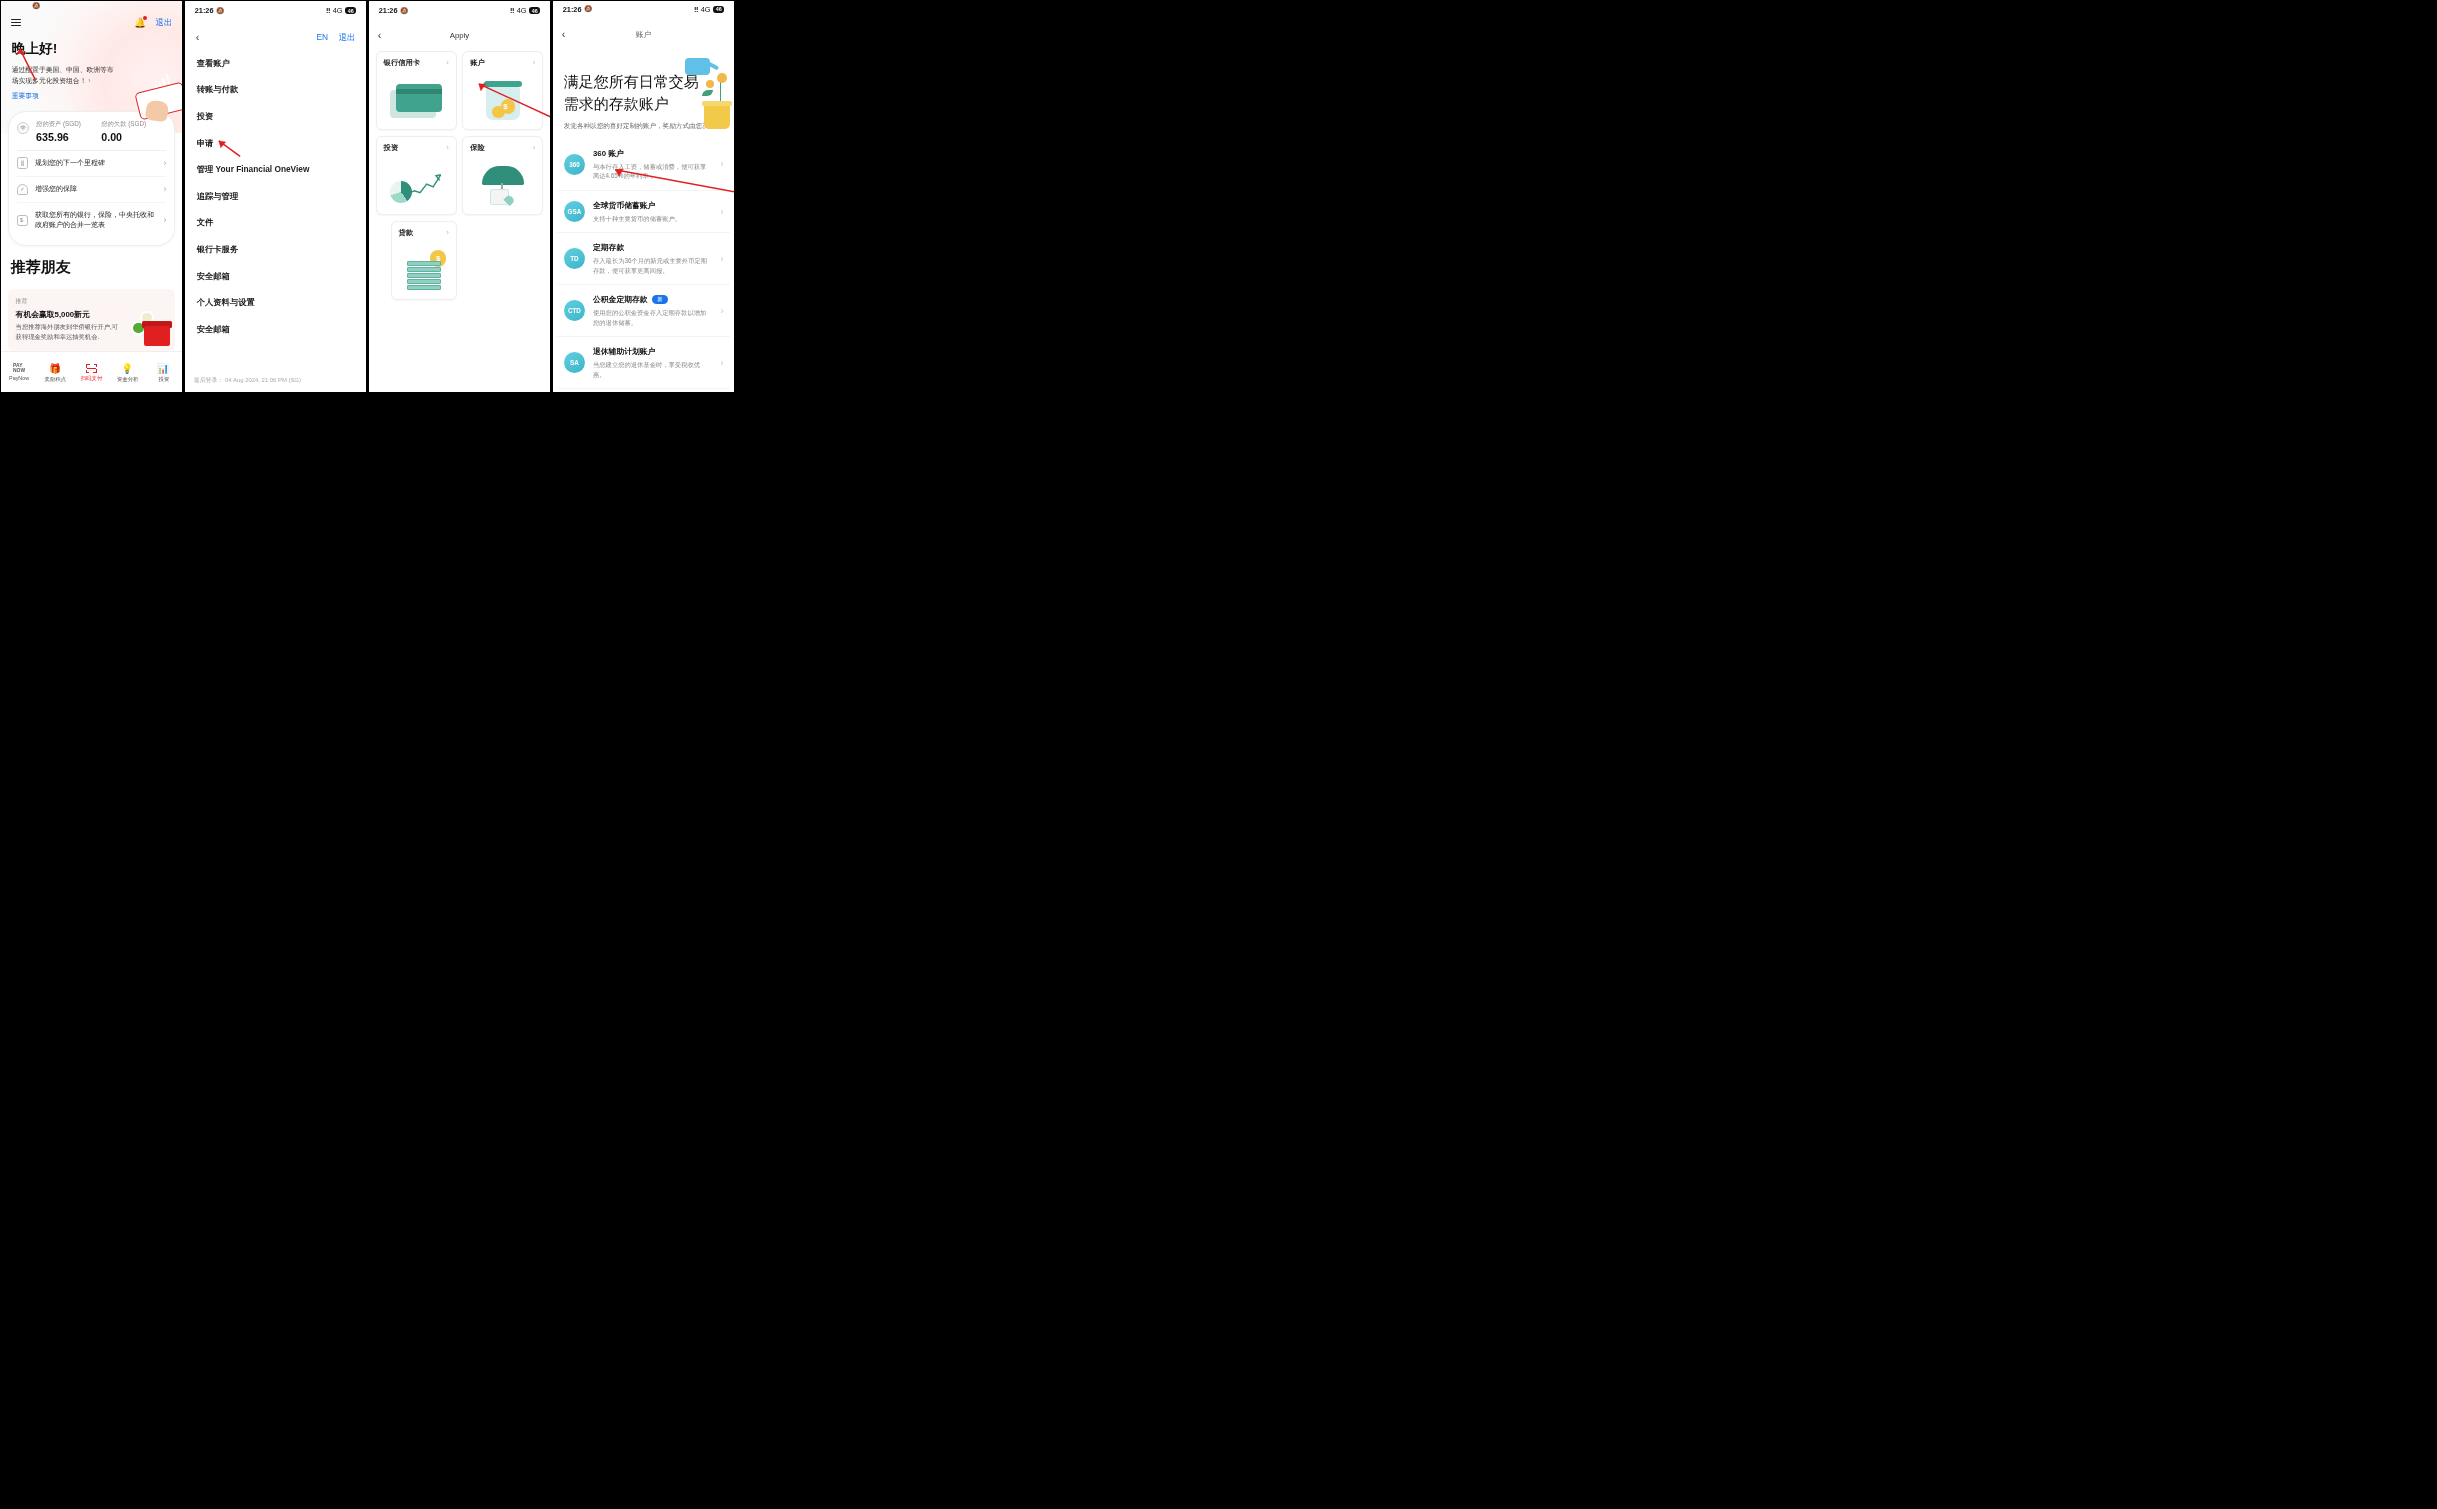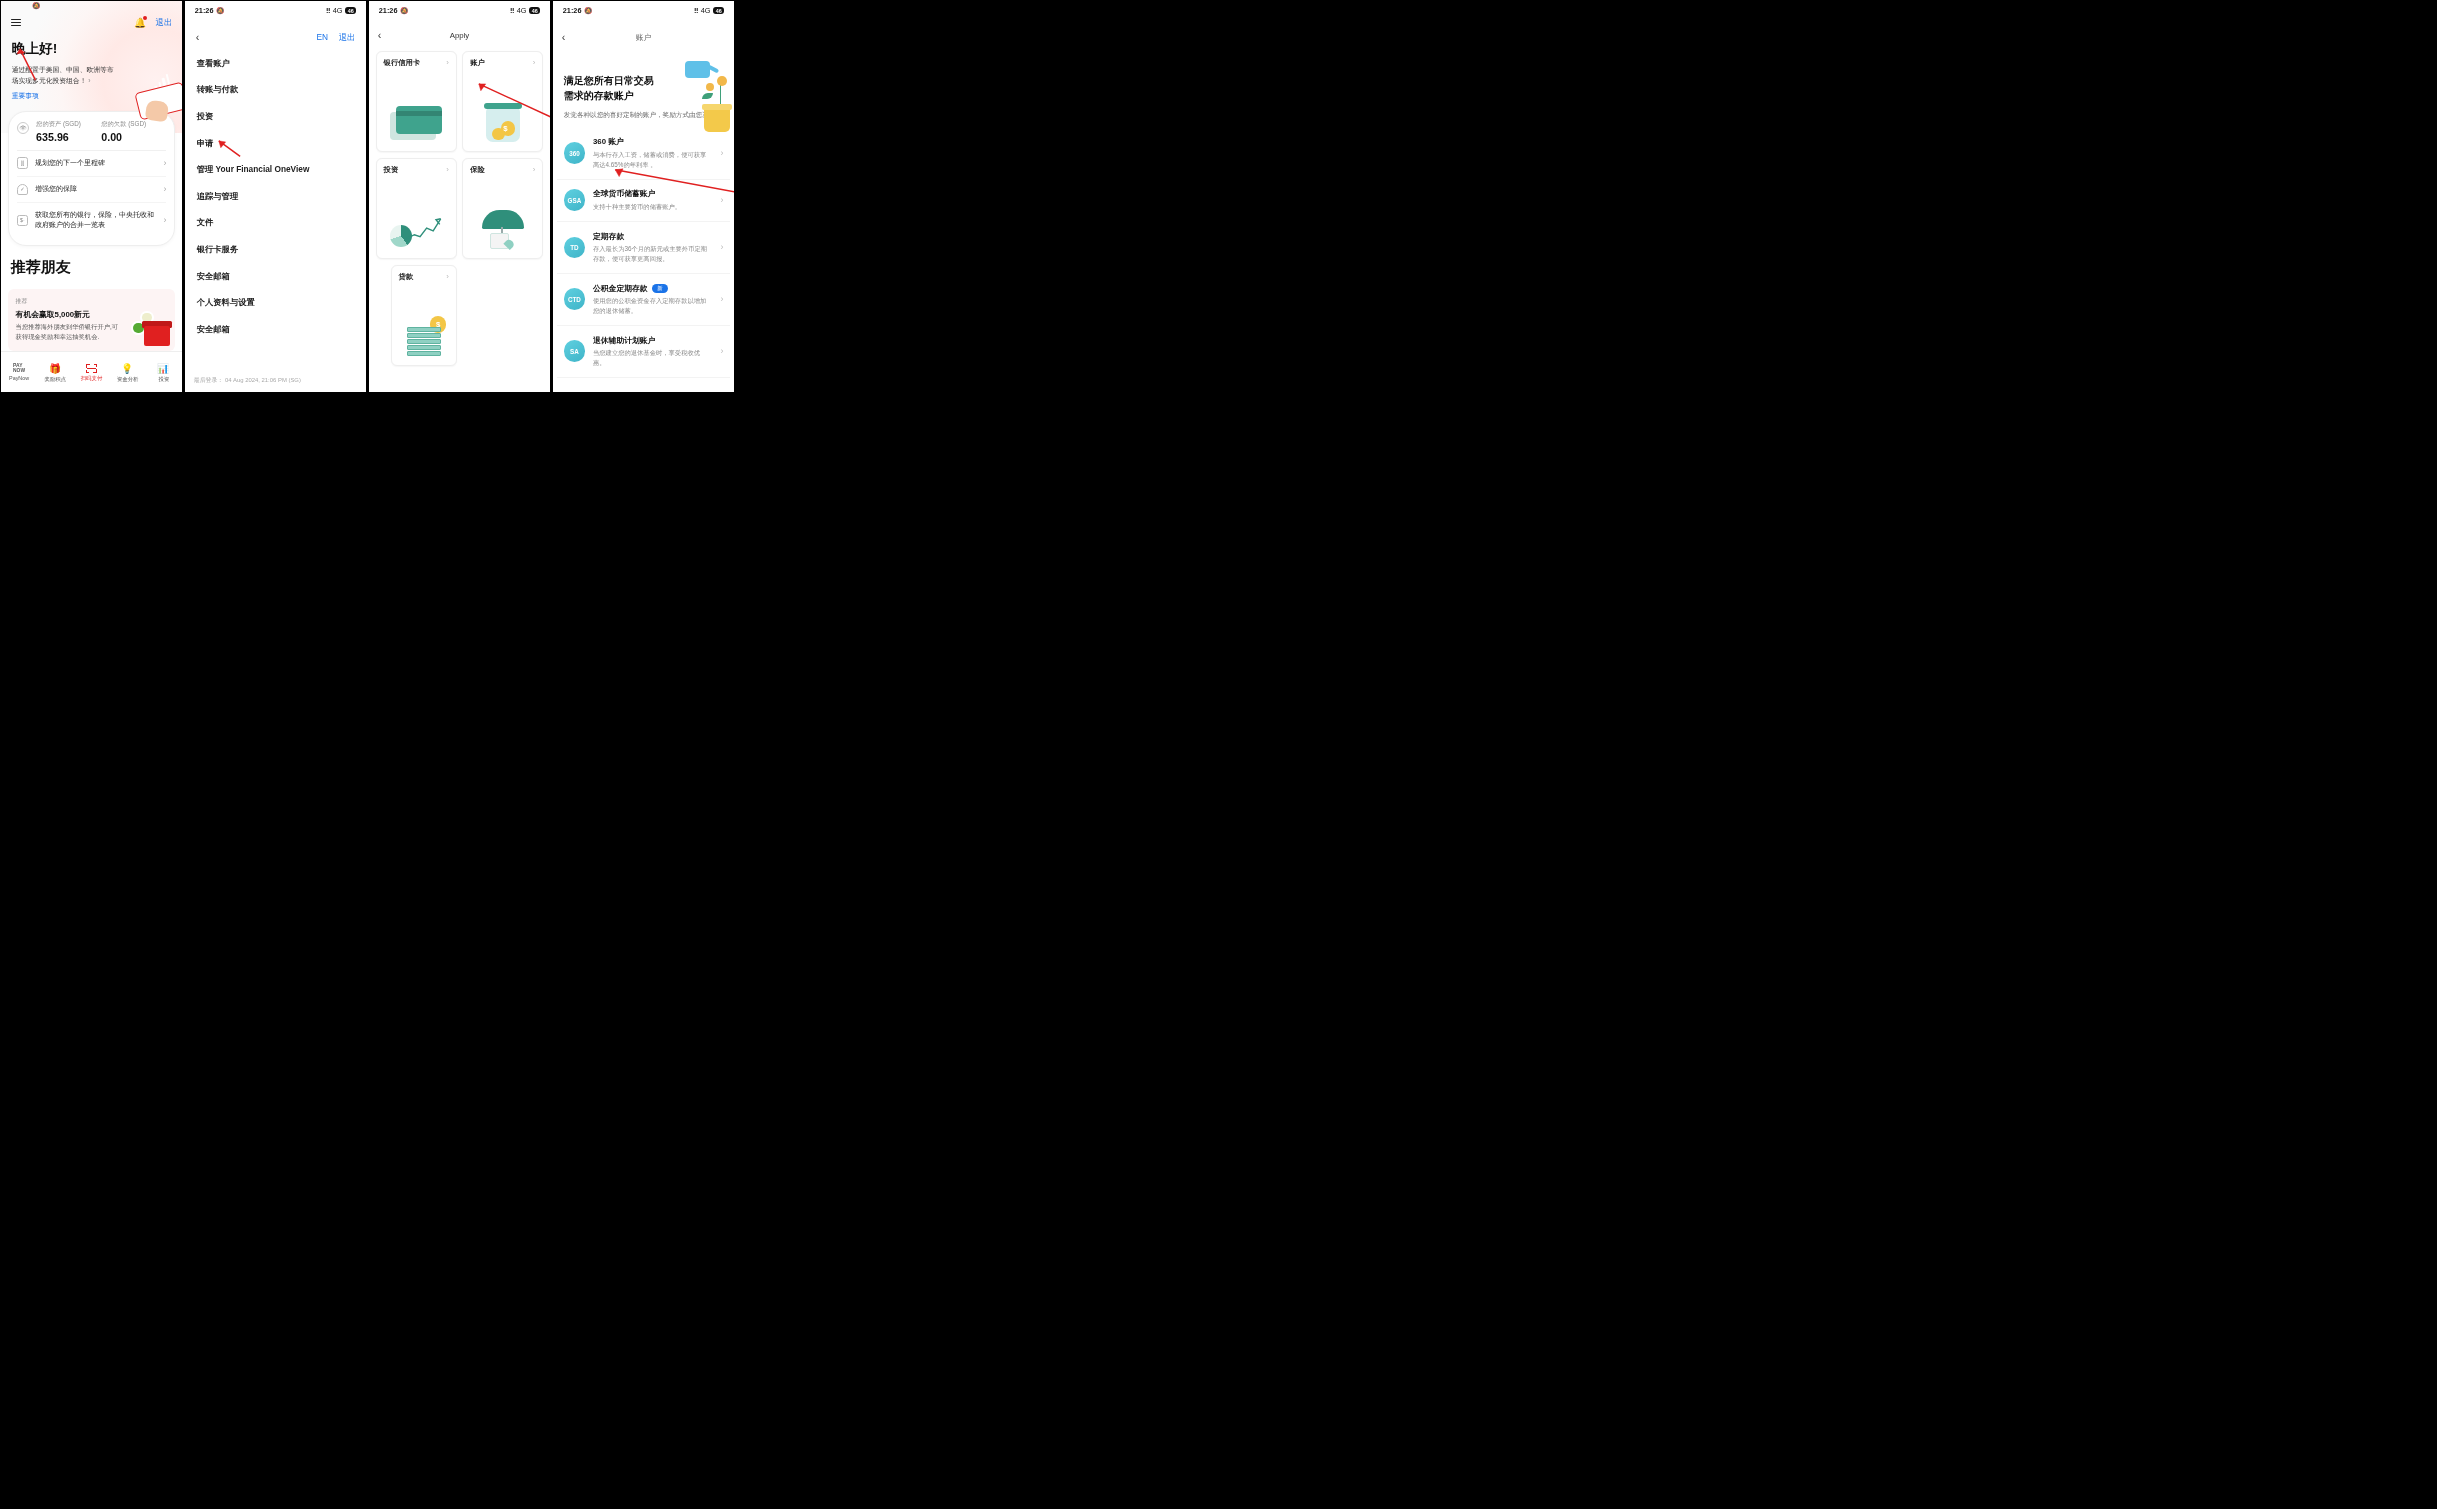--- a/index.html
+++ b/index.html
@@ -154,21 +154,21 @@
     display:flex; align-items:center; padding:8.8px 8.8px 4.9px;
     position:relative;
   }
   .s3-header .title { position:absolute; left:0; right:0; text-align:center; font-size:7.8px; color:#333; font-weight:500;}
   .s3-grid {
     display:grid; grid-template-columns:1fr 1fr; gap:5.9px;
     padding: 4.9px 6.8px;
   }
   .tile {
     background:#fff; border:0.5px solid #eee; border-radius:5.9px;
-    padding:5.9px 6.8px 4.9px; height:101px;
+    padding:5.9px 6.8px 4.9px; height:79px;
     box-shadow:0 0.5px 1.5px rgba(0,0,0,.04);
     position:relative; cursor:pointer;
   }
   .tile.half { grid-column: span 1; margin-left: 15px;}
   .tile .trow { display:flex; justify-content:space-between; align-items:center;}
   .tile .tlabel { font-size:7.3px; font-weight:600; color:#222;}
   .tile .tchev { color:#bbb; font-size:7.8px;}
   .tile .ill { position:absolute; left:0; right:0; bottom:4.9px; height:47px; display:flex; align-items:center; justify-content:center;}
   
   .cc-ill { position:relative; width:59px; height:39px;}
@@ -197,21 +197,21 @@
   .loan-ill .stack { position:absolute; left:12.7px; bottom:2.9px;}
   .loan-ill .bill { width:34px; height:4.9px; background:#8fd0c2; border:0.5px solid #5fb3a0; margin-top:1px; border-radius:1px;}
   .loan-ill .coin { position:absolute; right:6.8px; top:2px; width:16.6px; height:16.6px; background:#f3c646; border-radius:50%; display:flex; align-items:center; justify-content:center; color:#fff; font-weight:900;}
 
   
   .s4-header {
     display:flex; align-items:center; padding:10.7px 8.8px 4.9px; position:relative;
   }
   .s4-header .title { position:absolute; left:0; right:0; text-align:center; font-size:7.8px; color:#666;}
   .s4-hero { position:relative; padding:26px 10.7px 4.9px;}
-  .s4-hero h2 { font-size:10px; font-weight:700; color:#111; line-height:1.45;}
+  .s4-hero h2 { font-size:15px; font-weight:400; color:#111; line-height:1.45;}
   .s4-hero .sub { font-size:6.6px; color:#666; margin-top:6.8px; line-height:1.5;}
   .plant {
     position:absolute; right:0; top:8.8px; width:63px; height:78px;
   }
   .plant .pot { position:absolute; right:3.9px; bottom:2.9px; width:26px; height:24.4px; background:#f3c94a; border-radius:2px 2px 4.9px 4.9px;}
   .plant .pot::before{content:""; position:absolute; top:-3.9px; left:-2px; right:-2px; height:5.9px; background:#f6d66d; border-radius:2px;}
   .plant .can { position:absolute; right:24.4px; top:3.9px; width:24.4px; height:17.6px; background:#5fc0e8; border-radius:3.9px;}
   .plant .can::after{content:""; position:absolute; right:-8.8px; top:5.9px; width:10.7px; height:3.9px; background:#5fc0e8; transform:rotate(28deg); border-radius:2px;}
   .plant .flower { position:absolute; background:#f2b84a; border-radius:50%;}
   .plant .f1{ right:6.8px; top:19.5px; width:9.8px; height:9.8px;}

